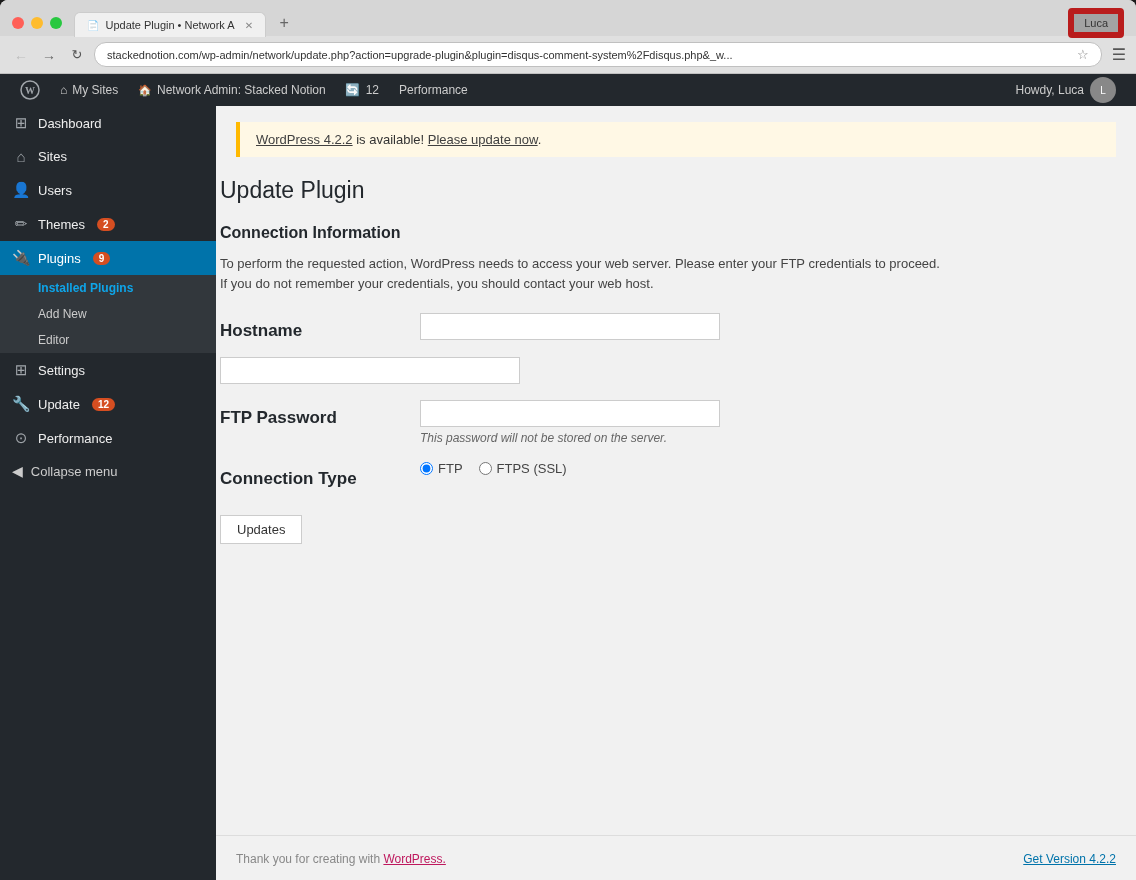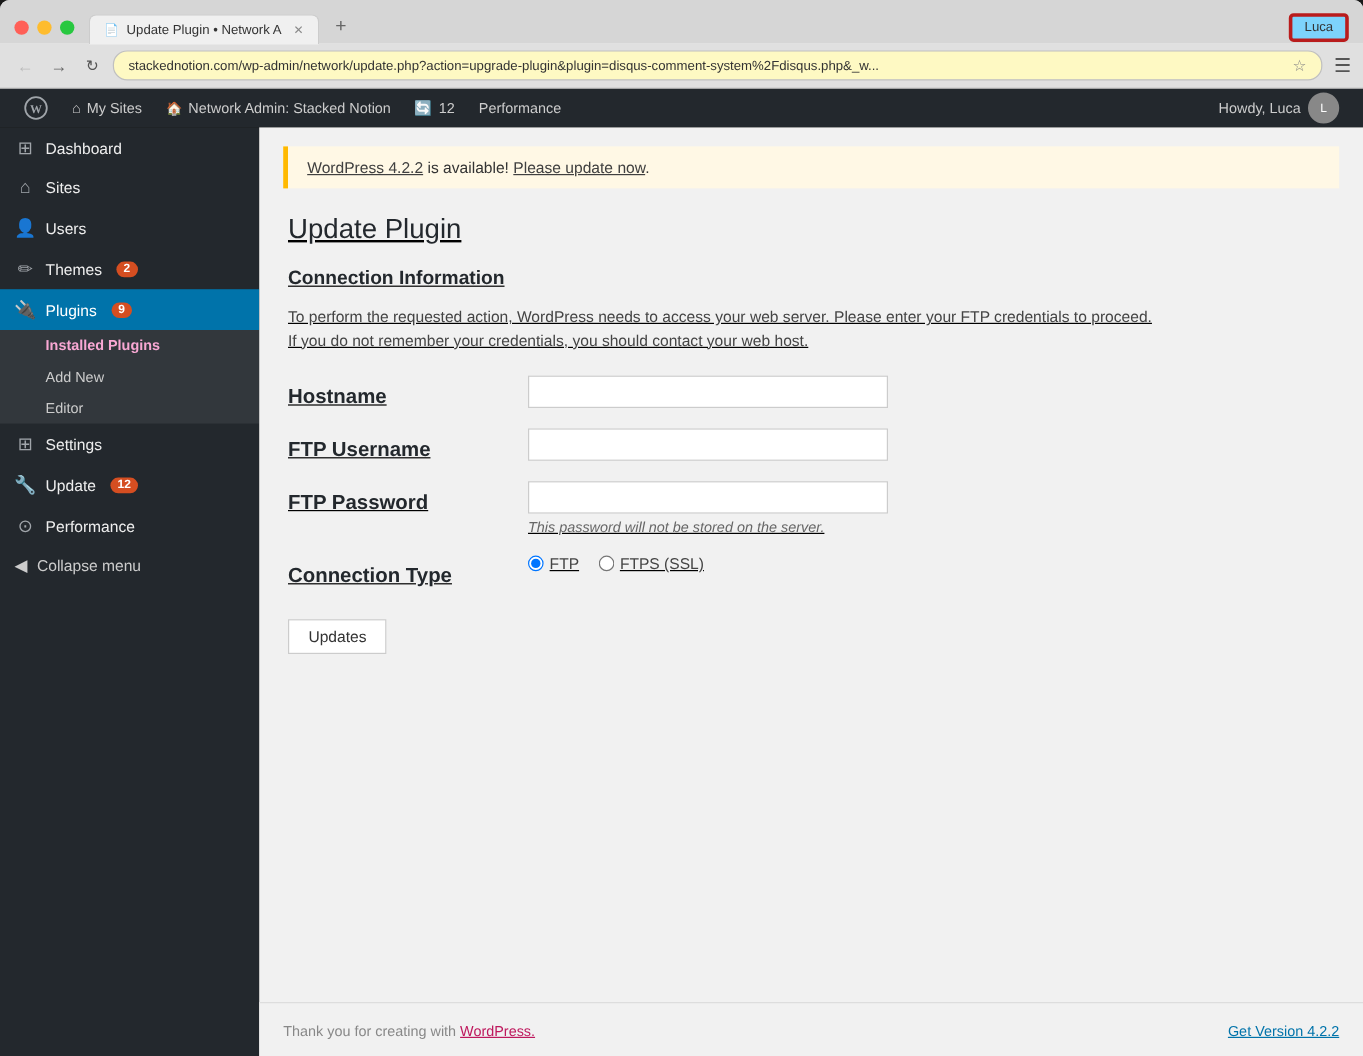--- a/index.html
+++ b/index.html
@@ -11,26 +11,26 @@
     .traffic-lights { display: flex; gap: 7px; align-items: center; }
     .traffic-light { width: 12px; height: 12px; border-radius: 50%; }
     .tl-red { background: #ff5f57; }
     .tl-yellow { background: #febc2e; }
     .tl-green { background: #28c840; }
     .browser-tabs { display: flex; align-items: flex-end; margin-left: 12px; flex: 1; }
     .browser-tab { background: #f0f0f0; border-radius: 6px 6px 0 0; padding: 6px 12px; font-size: 11px; color: #333; display: flex; align-items: center; gap: 6px; max-width: 220px; white-space: nowrap; overflow: hidden; text-overflow: ellipsis; border: 1px solid #ccc; border-bottom: none; }
     .browser-tab .tab-icon { color: #666; font-size: 10px; }
     .tab-close { color: #888; font-size: 10px; cursor: pointer; margin-left: 4px; }
     .tab-new { background: none; border: none; width: 28px; height: 28px; display: flex; align-items: center; justify-content: center; color: #666; font-size: 16px; cursor: pointer; margin-left: 4px; }
-    .luca-btn { margin-left: auto; background: #7dd3fc; border: 3px solid #b91c1c; border-radius: 4px; padding: 3px 10px; font-size: 11px; color: #333; }
+    .luca-btn { margin-left: auto; background: #a3a3a3; border: 6px solid #b91c1c; border-radius: 4px; padding: 3px 10px; font-size: 11px; color: #333; }
     .browser-toolbar { background: #e0e0e0; display: flex; align-items: center; padding: 6px 10px; gap: 6px; border-bottom: 1px solid #c0c0c0; }
     .nav-btn { background: none; border: none; color: #666; font-size: 14px; cursor: pointer; width: 22px; height: 22px; display: flex; align-items: center; justify-content: center; }
     .nav-btn.disabled { color: #bbb; }
     .refresh-btn { color: #555; font-size: 13px; }
-    .url-bar { flex: 1; background: #fef9c3; border: 1px solid #c0c0c0; border-radius: 12px; padding: 4px 12px; font-size: 11px; color: #333; display: flex; align-items: center; gap: 6px; }
+    .url-bar { flex: 1; background: #ffffff; border: 1px solid #c0c0c0; border-radius: 12px; padding: 4px 12px; font-size: 11px; color: #333; display: flex; align-items: center; gap: 6px; }
     .url-text { flex: 1; overflow: hidden; text-overflow: ellipsis; white-space: nowrap; color: #333; }
     .star-btn { color: #888; font-size: 13px; }
     .menu-btn { color: #555; font-size: 16px; margin-left: 4px; }
 
     
     .wp-admin { display: flex; flex-direction: column; height: calc(880px - 72px); }
     .wp-toolbar { background: #23282d; color: #eee; display: flex; align-items: center; height: 32px; padding: 0 10px; gap: 0; }
     .wp-toolbar-item { display: flex; align-items: center; gap: 5px; padding: 0 10px; font-size: 12px; color: #ccc; cursor: pointer; height: 100%; }
     .wp-logo { width: 20px; height: 20px; }
     .toolbar-right { margin-left: auto; display: flex; align-items: center; }
@@ -43,28 +43,28 @@
     
     .sidebar { background: #23282d; width: 216px; min-width: 216px; color: #eee; overflow-y: auto; }
     .sidebar-menu { list-style: none; }
     .sidebar-item { display: flex; align-items: center; gap: 8px; padding: 8px 12px; cursor: pointer; color: #eee; font-size: 13px; position: relative; }
     .sidebar-item.active { background: #0073aa; color: white; }
     .sidebar-item .s-icon { width: 18px; text-align: center; font-size: 15px; color: #a0a5aa; }
     .sidebar-item.active .s-icon { color: white; }
     .badge { background: #d54e21; color: white; border-radius: 10px; padding: 1px 6px; font-size: 10px; font-weight: bold; margin-left: 4px; }
     .submenu { list-style: none; background: #32373c; }
     .submenu-item { padding: 6px 12px 6px 38px; cursor: pointer; color: #ccc; font-size: 12px; }
-    .submenu-item.active { color: #f9a8d4; font-weight: 600; }
+    .submenu-item.active { color: #0ea5e9; font-weight: 600; }
     .collapse-item { display: flex; align-items: center; gap: 8px; padding: 8px 12px; cursor: pointer; color: #ccc; font-size: 13px; }
 
     
     .content-area { flex: 1; background: #f1f1f1; overflow-y: auto; display: flex; flex-direction: column; }
     .notice-bar { background: #fff8e5; border-left: 4px solid #ffb900; padding: 10px 16px; margin: 16px 20px 0; font-size: 13px; color: #333; }
     .notice-bar a { color: #404040; text-decoration: underline; }
-    .main-content { padding: 20px 24px; flex: 1; text-decoration: underline; }
+    .main-content { padding: 20px 4px; flex: 1; }
     .page-title { font-size: 23px; font-weight: 400; color: #23282d; margin-bottom: 20px; }
     .section-title { font-size: 16px; font-weight: 600; color: #23282d; margin-bottom: 12px; }
     .description { font-size: 13px; color: #444; line-height: 1.5; margin-bottom: 20px; max-width: 720px; }
     .form-row { display: flex; align-items: flex-start; margin-bottom: 16px; }
     .form-label { width: 200px; min-width: 200px; font-size: 17px; font-weight: 600; color: #23282d; padding-top: 8px; }
     .form-field { flex: 1; }
     .form-input { width: 300px; padding: 5px 8px; border: 1px solid #ccc; border-radius: 0; font-size: 13px; background: white; }
     .form-note { font-size: 12px; color: #666; font-style: italic; margin-top: 4px; }
     .radio-group { display: flex; align-items: center; gap: 16px; }
     .radio-label { display: flex; gap: 5px; font-size: 13px; color: #444; cursor: pointer; }
@@ -205,21 +205,20 @@
         <p class="description">To perform the requested action, WordPress needs to access your web server. Please enter your FTP credentials to proceed. If you do not remember your credentials, you should contact your web host.</p>
 
         <div class="form-row">
           <div class="form-label">Hostname</div>
           <div class="form-field">
             <input type="text" class="form-input" value="" style="">
           </div>
         </div>
 
         <div class="form-row">
-          <div class="form-label">FTP Username</div>
           <div class="form-field">
             <input type="text" class="form-input" value="" style="">
           </div>
         </div>
 
         <div class="form-row">
           <div class="form-label">FTP Password</div>
           <div class="form-field">
             <input type="password" class="form-input" value="" style="">
             <p class="form-note">This password will not be stored on the server.</p>

